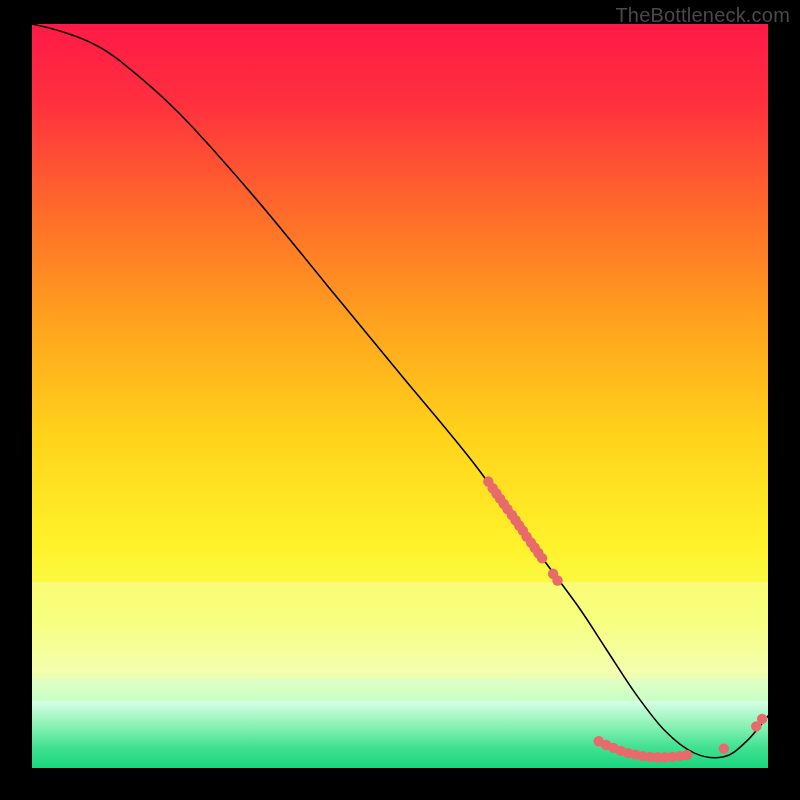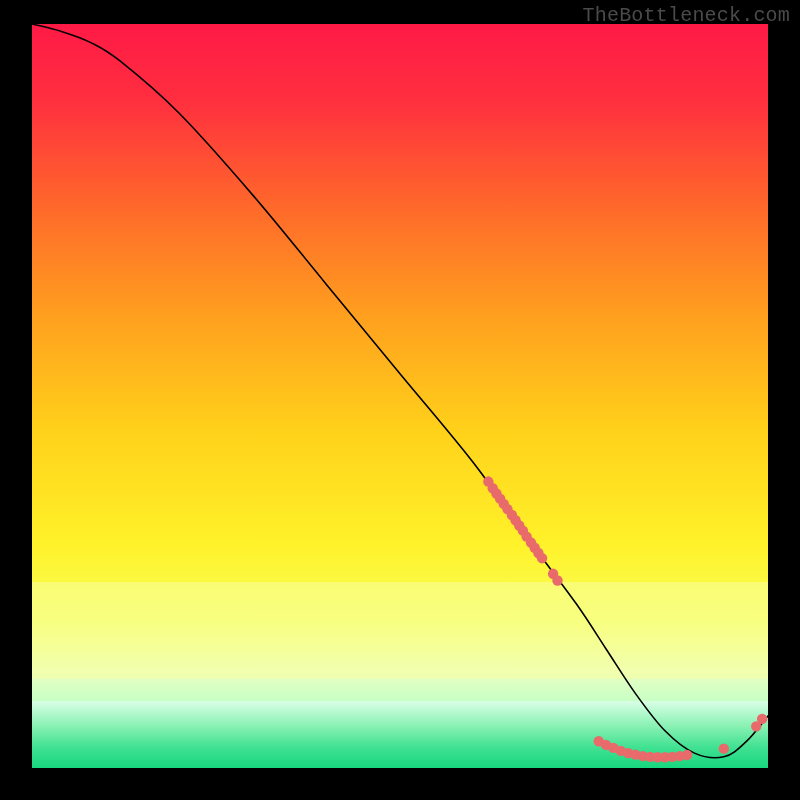--- a/index.html
+++ b/index.html
@@ -31,21 +31,20 @@
   }
   .watermark {
     position: absolute;
     top: 4px;
     right: 10px;
     color: #4a4a4a;
     font-size: 20px;
     font-weight: 500;
     letter-spacing: 0.2px;
     user-select: none;
-    font-family: Liberation Mono, monospace;
   }
 </style>
 </head>
 <body>
 
 <div class="stage">
 
   <div class="watermark">TheBottleneck.com</div>
 
   <div class="plot">

